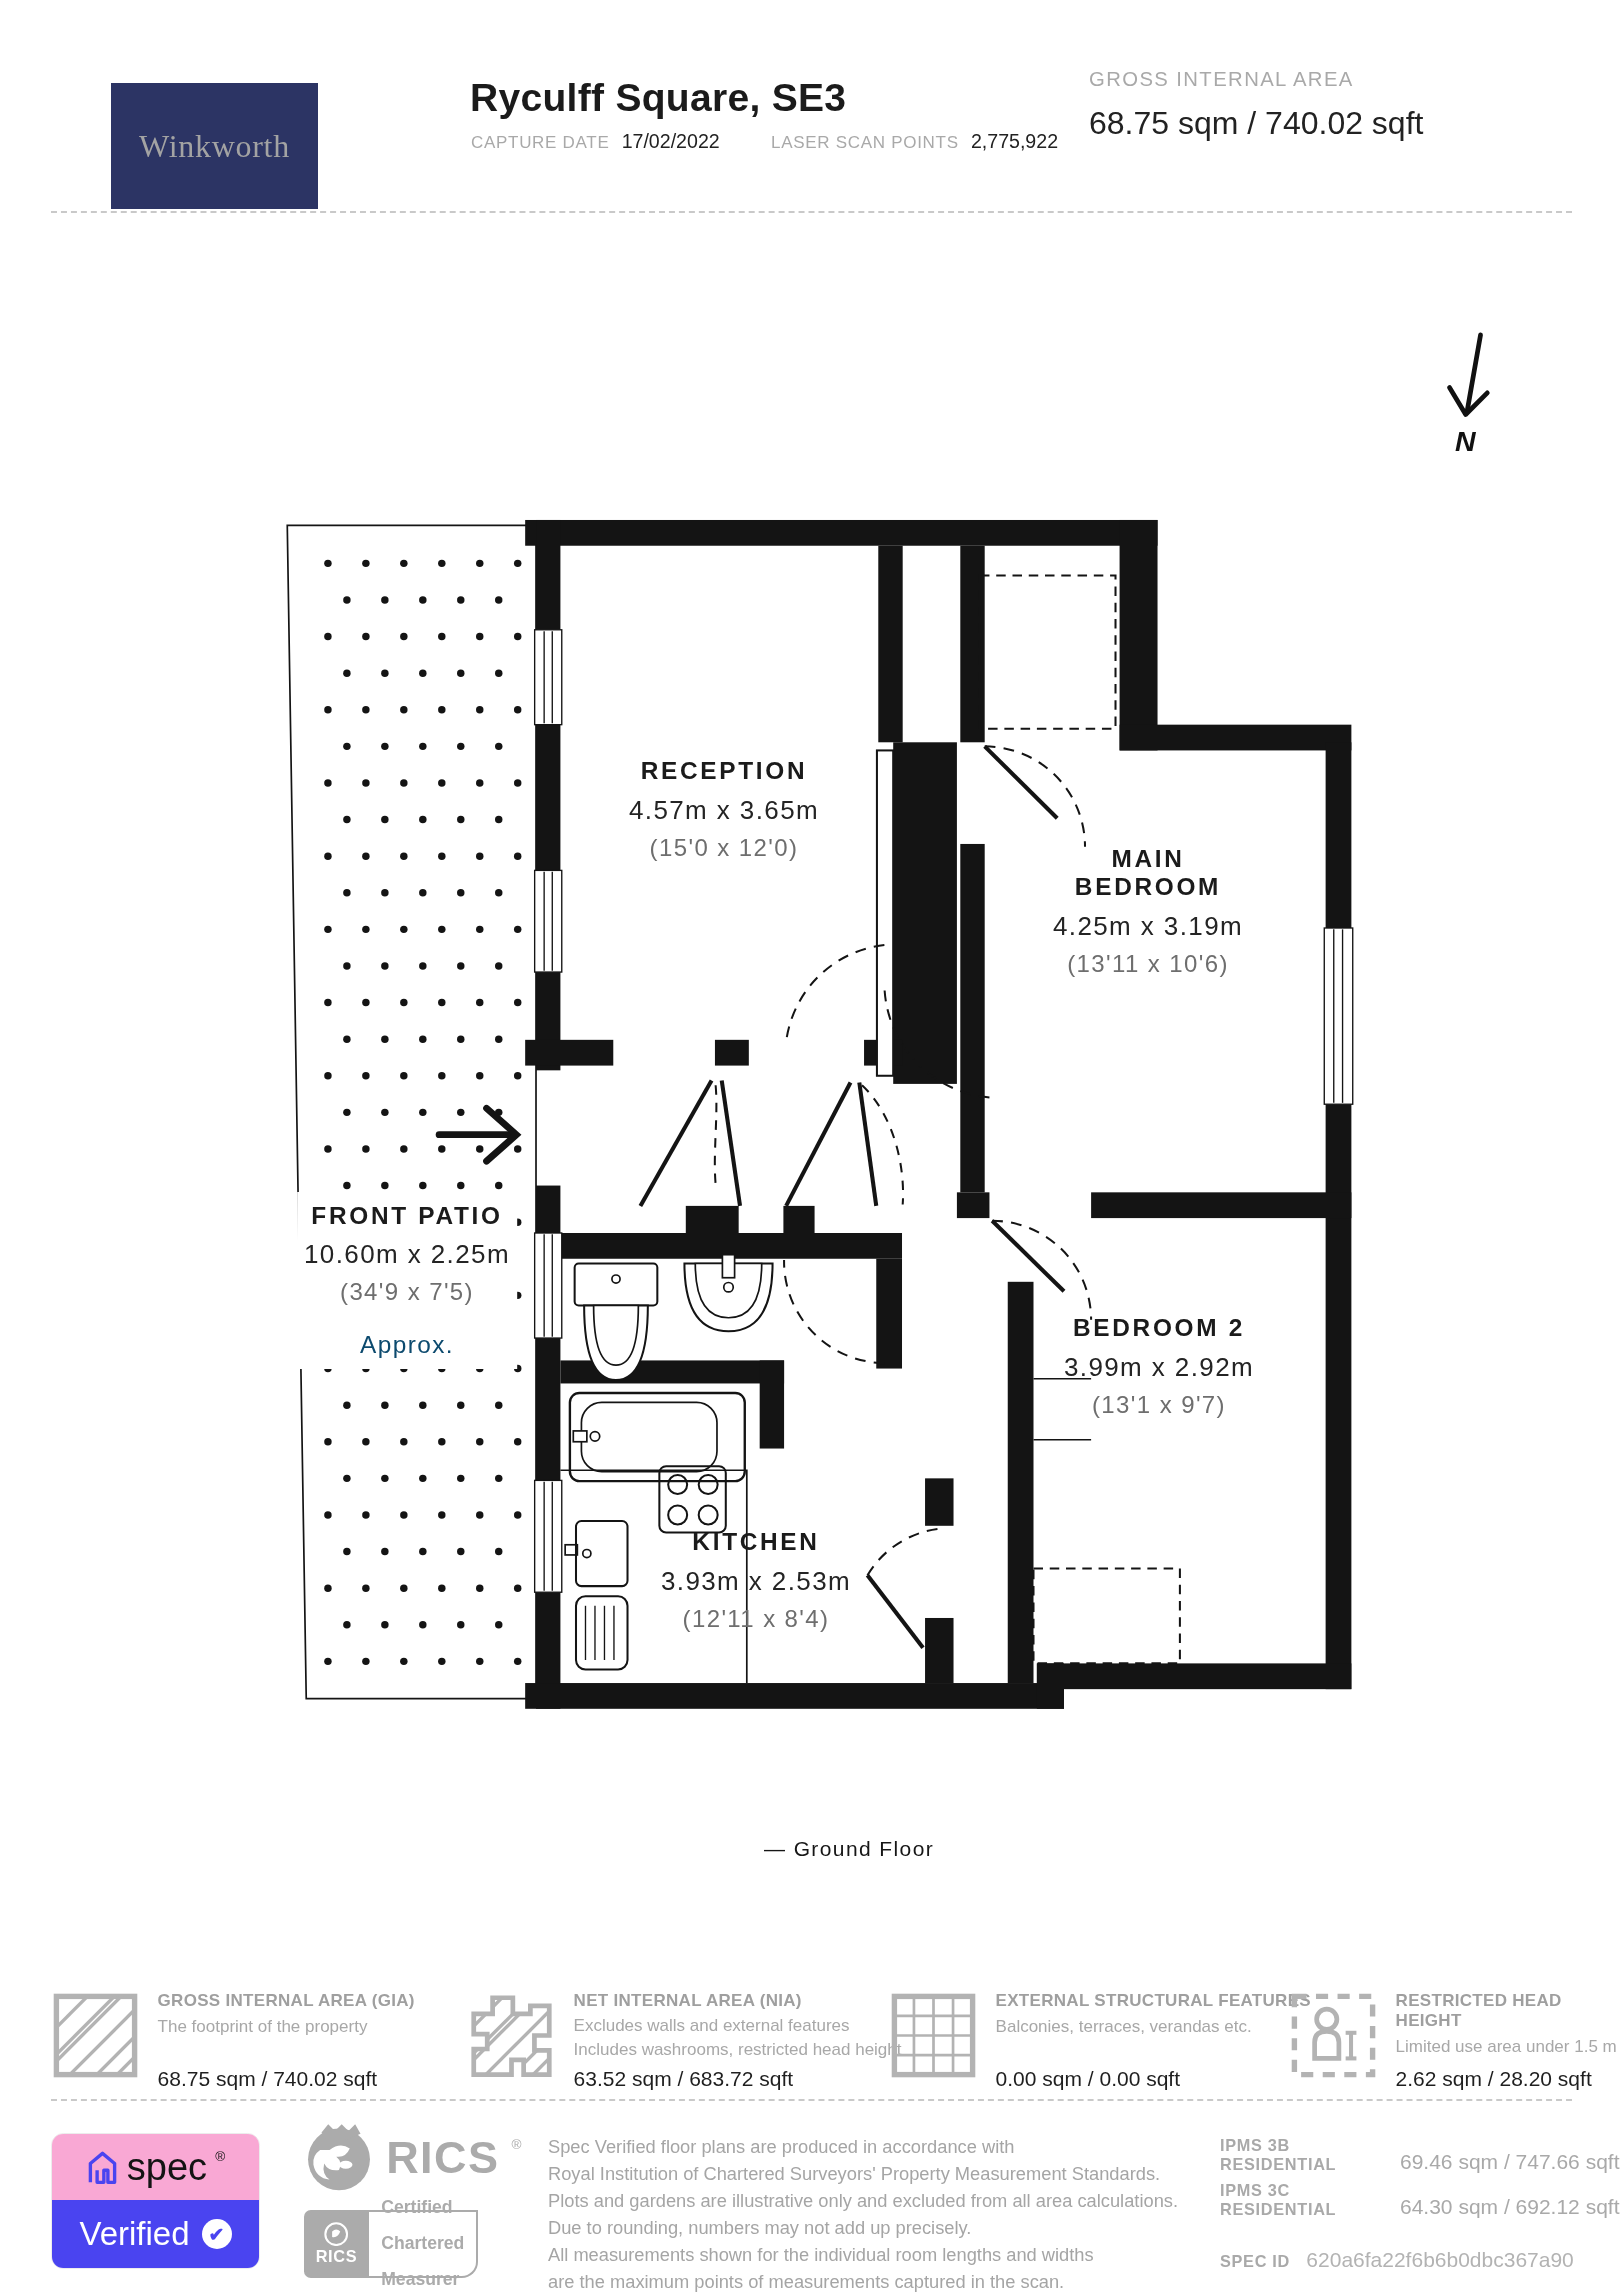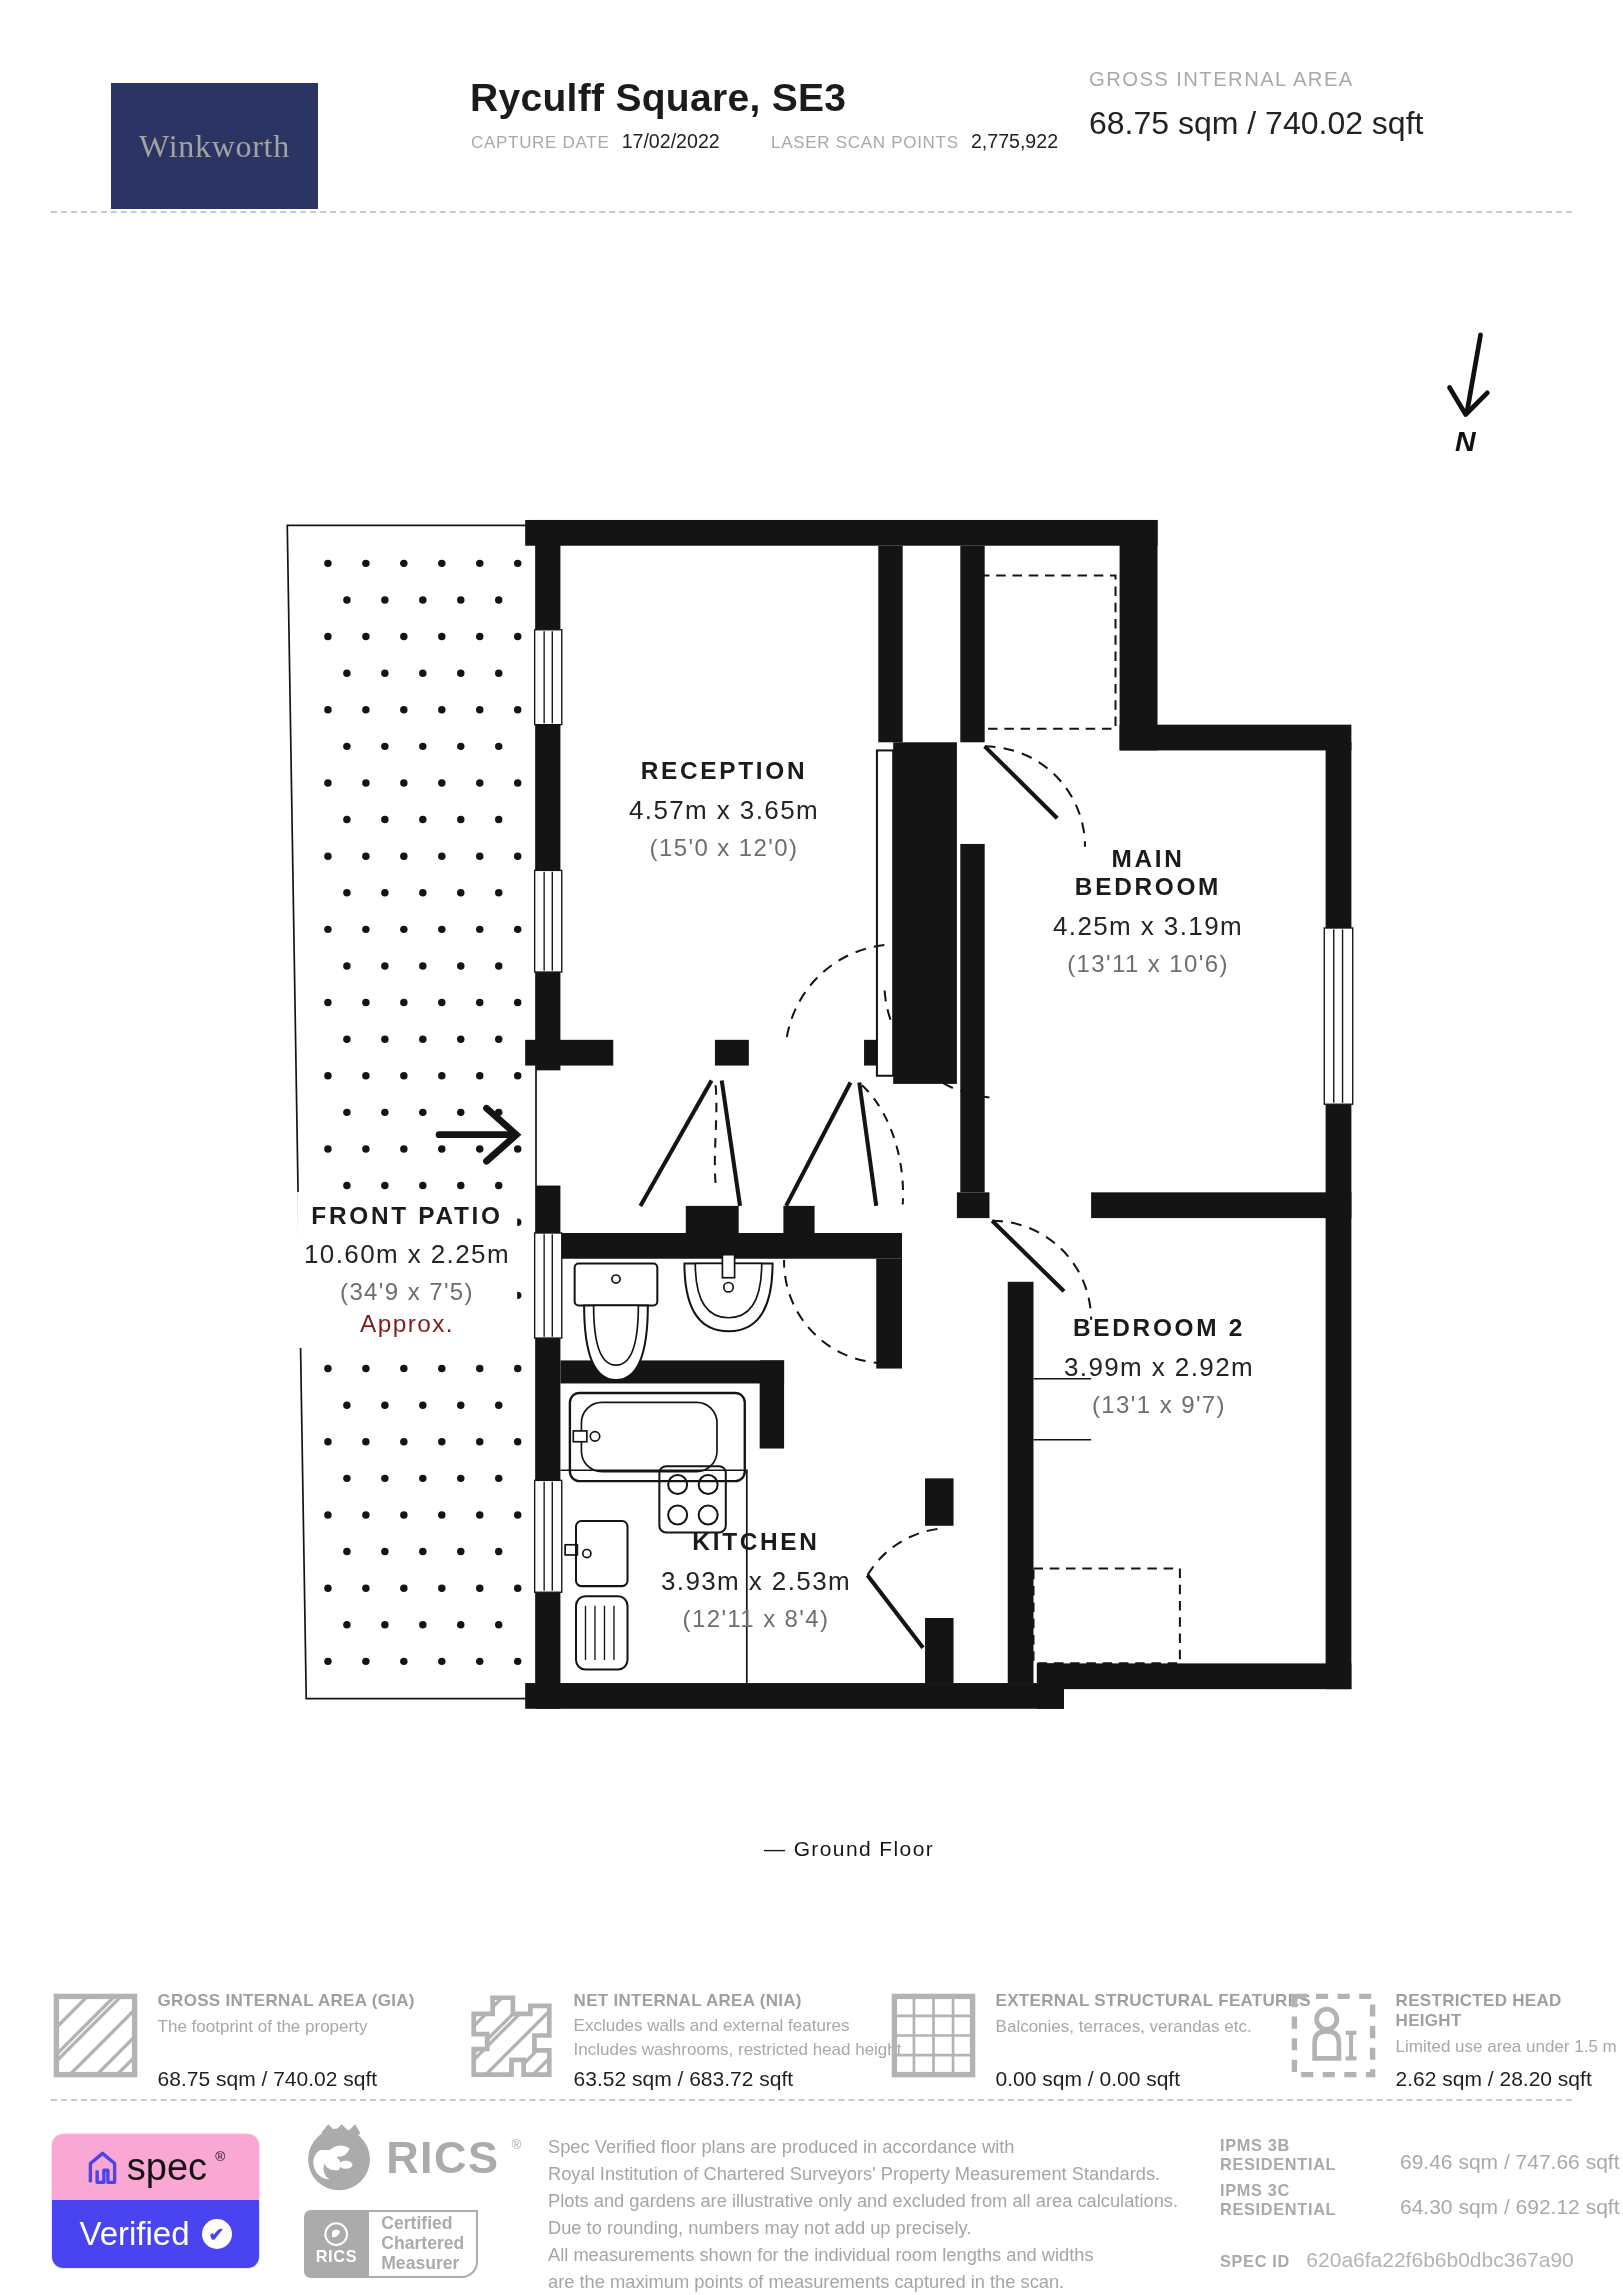--- a/index.html
+++ b/index.html
@@ -20,21 +20,21 @@
   .gia .val{font-size:32px;color:#222;margin-top:13.6px;}
   .dashline{position:absolute;left:51px;right:51px;border-top:2px dashed #c9c9c9;}
 
   
   #plan{position:absolute;left:271px;top:501px;width:1098px;height:1220px;}
   #plan svg{position:absolute;left:0;top:0;}
   .roomlabel{position:absolute;text-align:center;transform:translateX(-50%);}
   .room-name{font-weight:bold;font-size:24.4px;letter-spacing:2.7px;color:#1b1b1b;}
   .room-metric{font-size:26px;letter-spacing:1.4px;color:#242424;margin-top:9.5px;}
   .room-imp{font-size:24px;letter-spacing:1.4px;color:#6e6e6e;margin-top:8.1px;}
-  .room-note{font-size:24.4px;letter-spacing:1.4px;color:#7f1d1d;margin-top:4px;}
+  .room-note{font-size:24.4px;letter-spacing:1.4px;color:#0c4a6e;margin-top:25px;}
   .patiolabel{background:#ffffff;padding:9.5px 6.8px;}
   #north{position:absolute;left:1436px;top:325px;width:108px;height:156px;}
   #north .n{position:absolute;left:19px;top:100px;font-size:28.5px;font-weight:bold;font-style:italic;color:#111;}
   .floorcap{position:absolute;left:764px;top:1837px;font-size:21px;color:#161616;letter-spacing:1.4px;}
 
   
   .legend-item{position:absolute;top:1991px;display:flex;}
   .legend-icon{width:89px;height:89px;flex:0 0 auto;}
   .legend-text{margin-left:17.6px;height:100px;display:flex;flex-direction:column;}
   .legend-label{font-size:17px;font-weight:bold;color:#9f9f9f;letter-spacing:0.3px;}
@@ -50,21 +50,21 @@
   .spec-bottom{height:68px;background:#4a44f0;display:flex;align-items:center;justify-content:center;gap:12px;}
   .spec-verified{color:#fff;font-size:33px;}
   .spec-check{width:30px;height:30px;border-radius:50%;background:#fff;color:#4a44f0;
               display:flex;align-items:center;justify-content:center;font-size:19px;font-weight:bold;}
   .ricsrow{position:absolute;left:304px;top:2123px;display:flex;align-items:center;gap:12.2px;}
   .ricsword{font-size:45px;font-weight:bold;color:#ababab;letter-spacing:1.4px;}
   .ricsreg{font-size:13.6px;color:#ababab;position:relative;top:-13.6px;}
   .certbadge{position:absolute;left:304px;top:2210px;display:flex;height:68px;}
   .certleft{width:65px;background:#ababab;display:flex;flex-direction:column;align-items:center;justify-content:center;border-radius:6.8px 0 0 6.8px;}
   .certleft .mini{font-size:16.3px;font-weight:bold;color:#fff;letter-spacing:0.7px;margin-top:1.4px;}
-  .certright{border:2px solid #ababab;border-left:none;border-radius:0 0 16.3px 0;display:flex;flex-direction:column;justify-content:center;padding:0 12.2px;}
+  .certright{border:2px solid #ababab;border-left:none;border-radius:0 0 16.3px 0;display:flex;flex-direction:column;justify-content:center;padding:0 12.2px;gap:16px;}
   .certright div{font-size:17.6px;font-weight:bold;color:#ababab;line-height:1.12;}
   .disclaimer{position:absolute;left:548px;top:2133px;width:650px;}
   .disclaimer div{font-size:18.3px;color:#a5a5a5;line-height:1.48;}
   .ipms{position:absolute;left:1220px;top:2136px;}
   .ipms .row{display:flex;align-items:flex-end;margin-bottom:6.8px;}
   .ipms .lbl{font-size:16.3px;font-weight:bold;color:#a9a9a9;letter-spacing:0.7px;width:180px;flex:0 0 auto;}
   .ipms .val{font-size:21px;color:#a9a9a9;}
   .specid{position:absolute;left:1220px;top:2248px;display:flex;align-items:baseline;}
   .specid .lbl{font-size:16.3px;font-weight:bold;color:#a9a9a9;letter-spacing:0.7px;margin-right:16.3px;}
   .specid .val{font-size:21px;color:#b3b3b3;}

